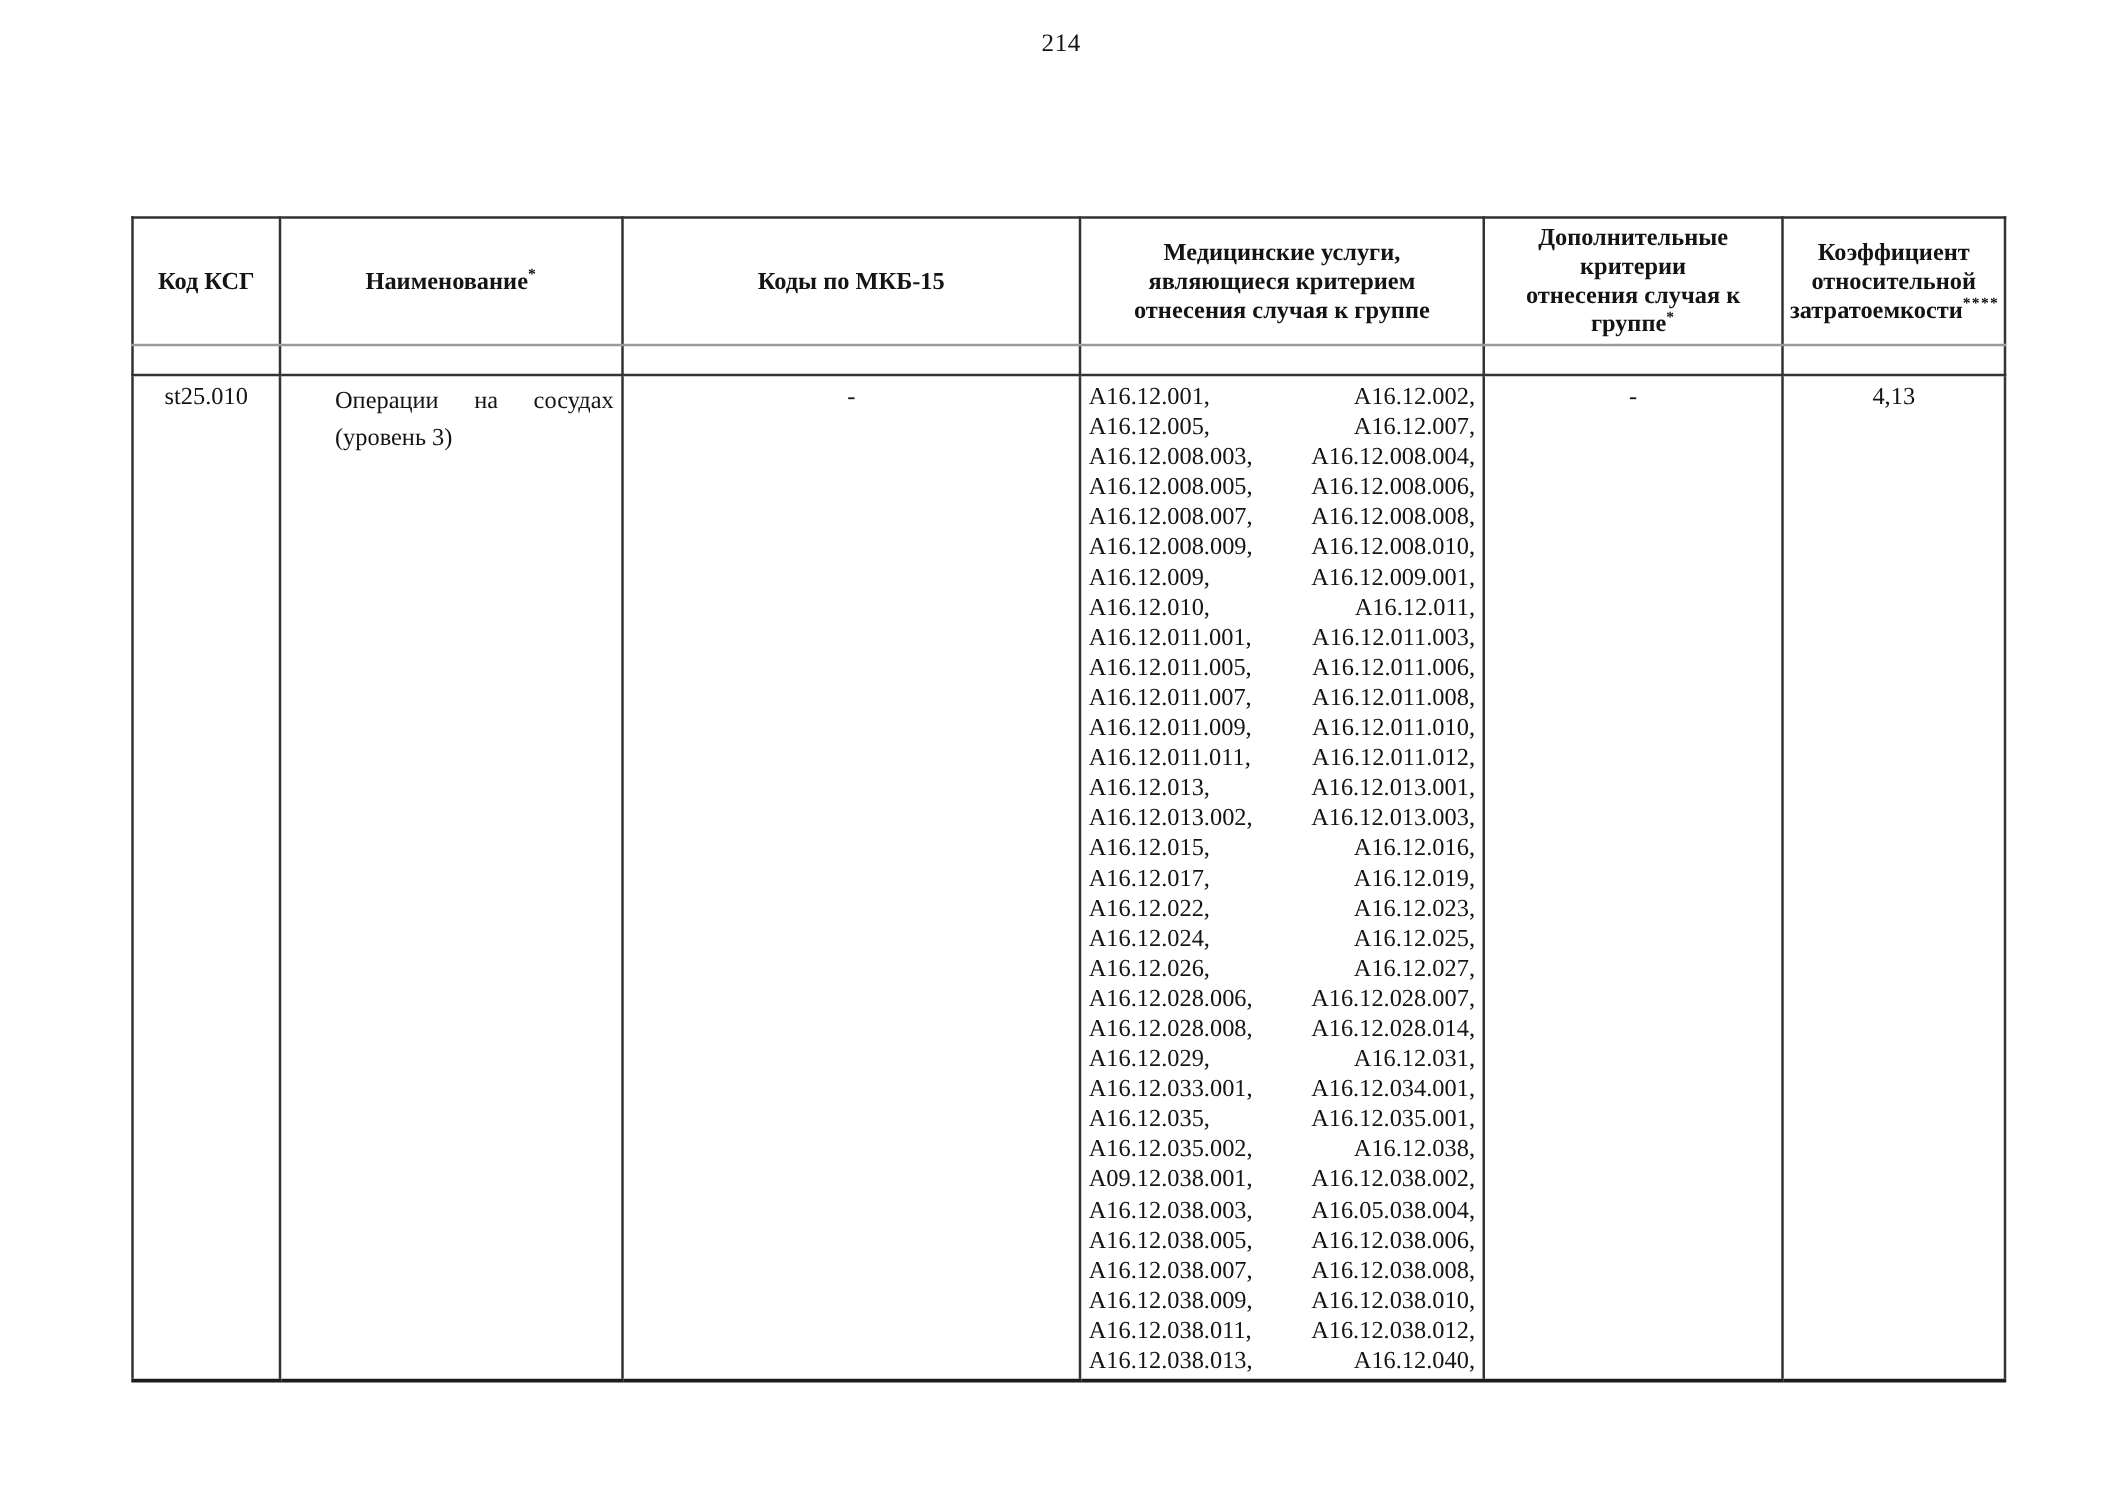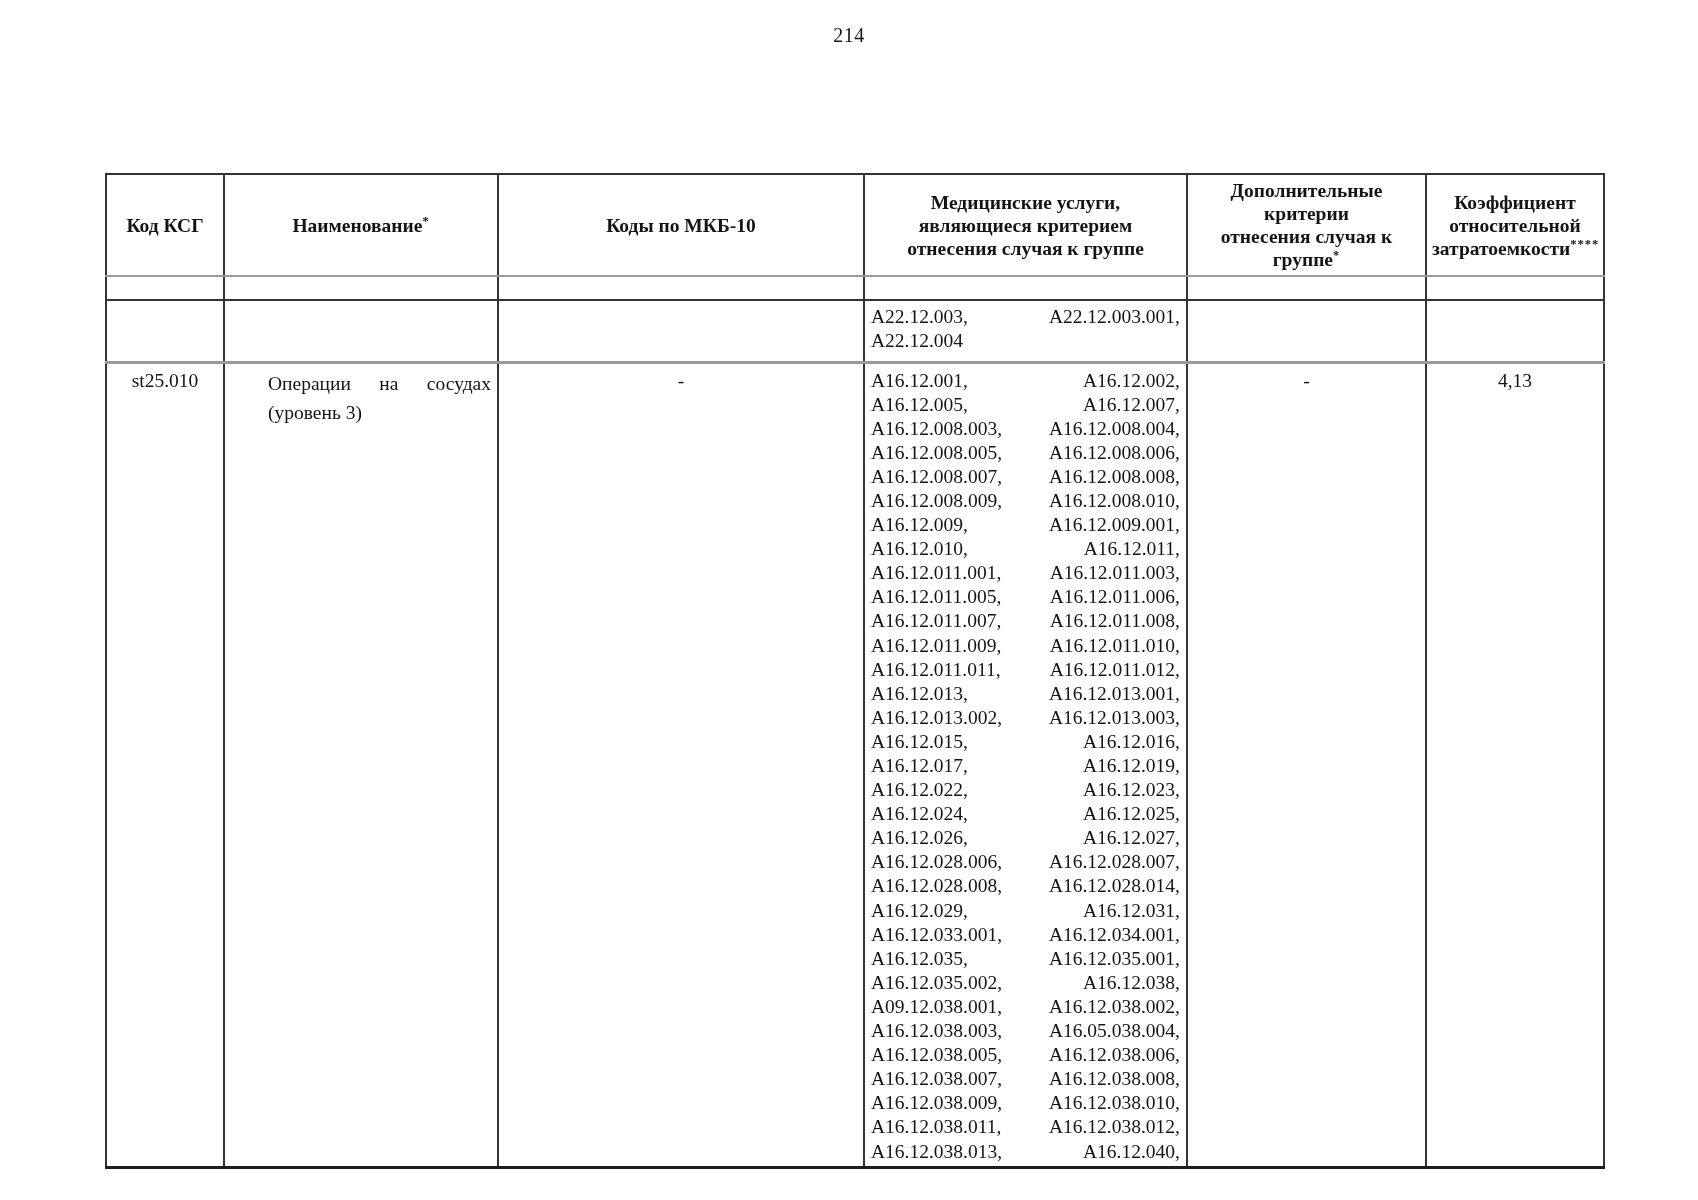--- a/index.html
+++ b/index.html
@@ -92,21 +92,21 @@
     </colgroup>
     <thead>
       <tr>
         <th>
           <span>Код КСГ</span>
         </th>
         <th>
           <span>Наименование</span><sup class="hdr-sup">*</sup>
         </th>
         <th>
-          <span>Коды по МКБ-10</span>
+          <span>Коды по МКБ-15</span>
         </th>
         <th>
           <div class="hline">Медицинские услуги,</div>
           <div class="hline">являющиеся критерием</div>
           <div class="hline">отнесения случая к группе</div>
         </th>
         <th>
           <div class="hline">Дополнительные критерии</div>
           <div class="hline">отнесения случая к</div>
           <div class="hline"><span>группе</span><sup class="hdr-sup">*</sup></div>
@@ -117,38 +117,20 @@
           <div class="hline"><span>затратоемкости</span><sup class="hdr-sup">****</sup></div>
         </th>
       </tr>
     </thead>
     <tbody>
       <tr class="spacer-row">
         <td></td>
         <td></td>
         <td></td>
         <td></td>
-        <td></td>
-        <td></td>
-      </tr>
-      <tr class="cont-row">
-        <td></td>
-        <td></td>
-        <td></td>
-        <td class="codes-cell">
-          <div>
-              <div class="jline spread">
-                <span>A22.12.003,</span>
-                <span>A22.12.003.001,</span>
-              </div>
-              <div class="jline">
-                <span>A22.12.004</span>
-              </div>
-            </div>
-        </td>
         <td></td>
         <td></td>
       </tr>
       <tr class="main-row">
         <td class="center cell-top-line">st25.010</td>
         <td class="name-cell">
           <div>
               <div class="jline spread">
                 <span>Операции</span>
                 <span>на</span>

